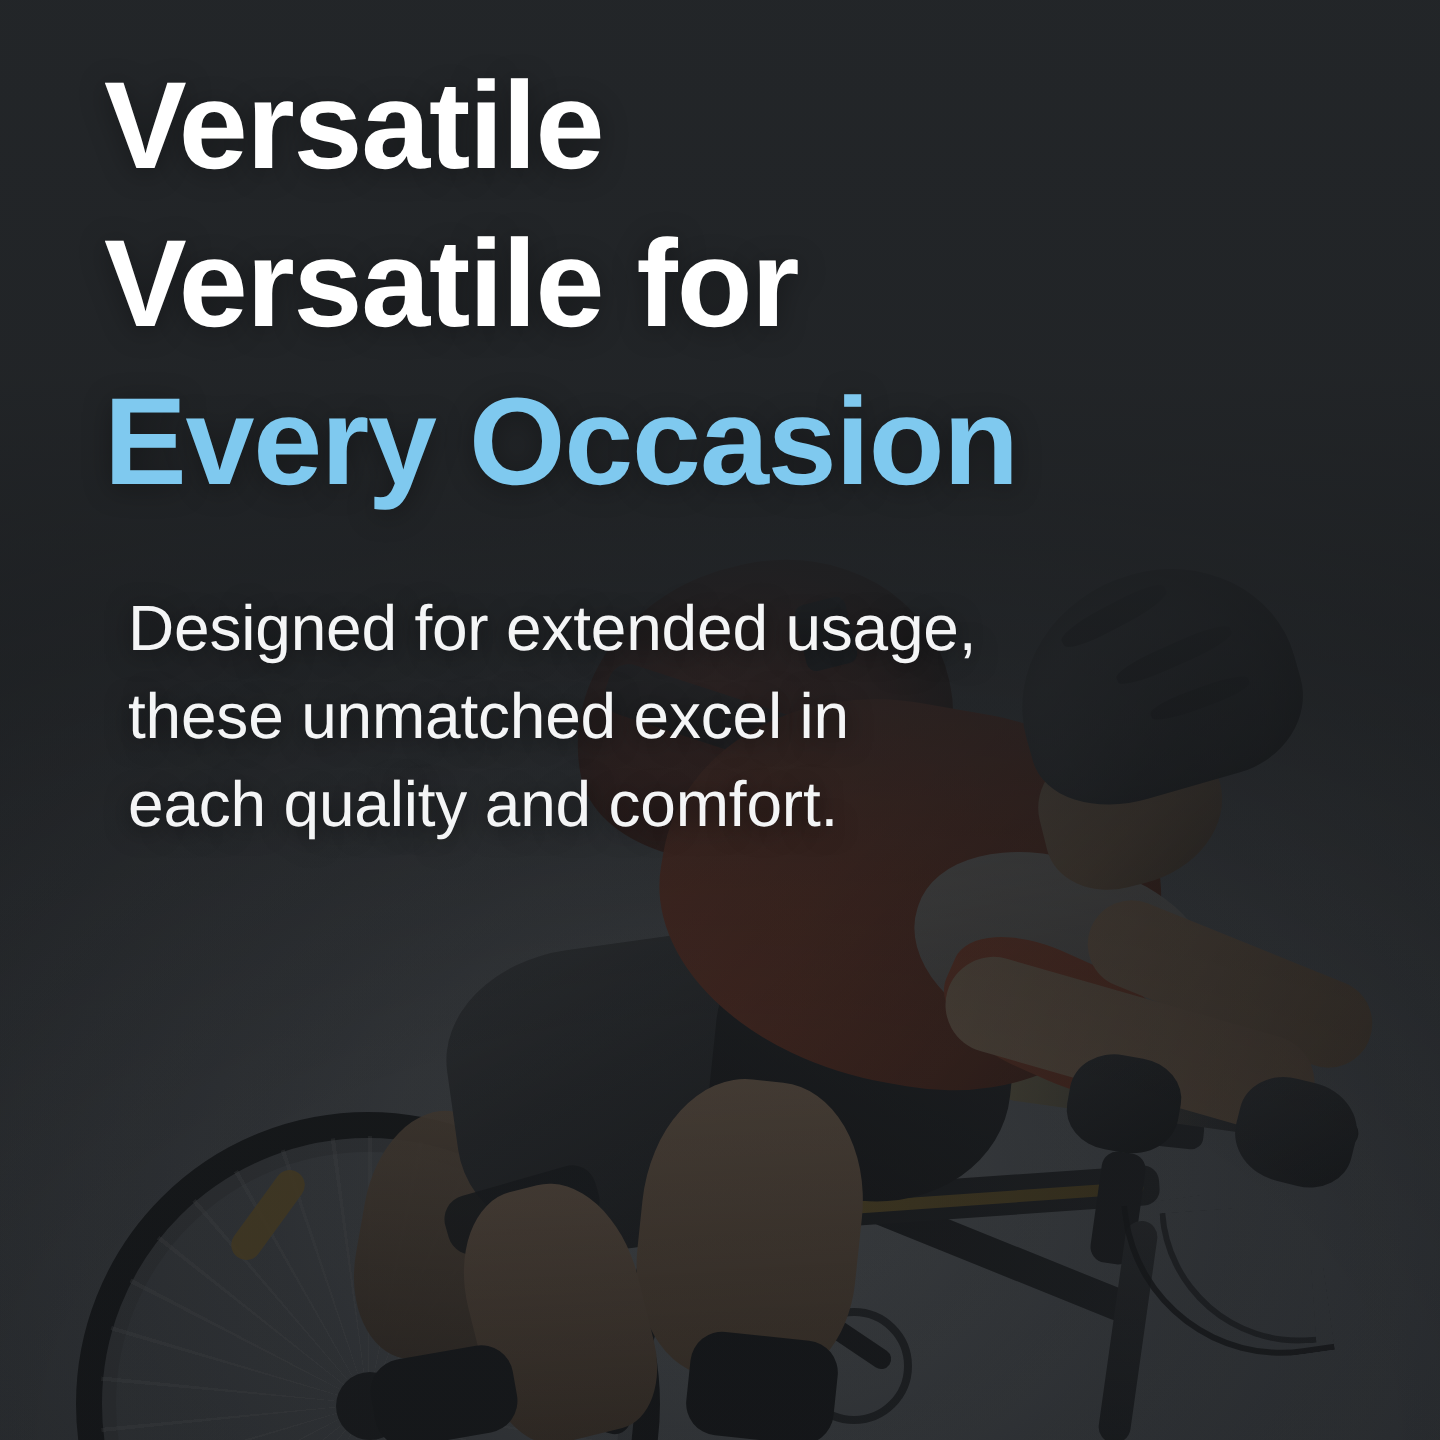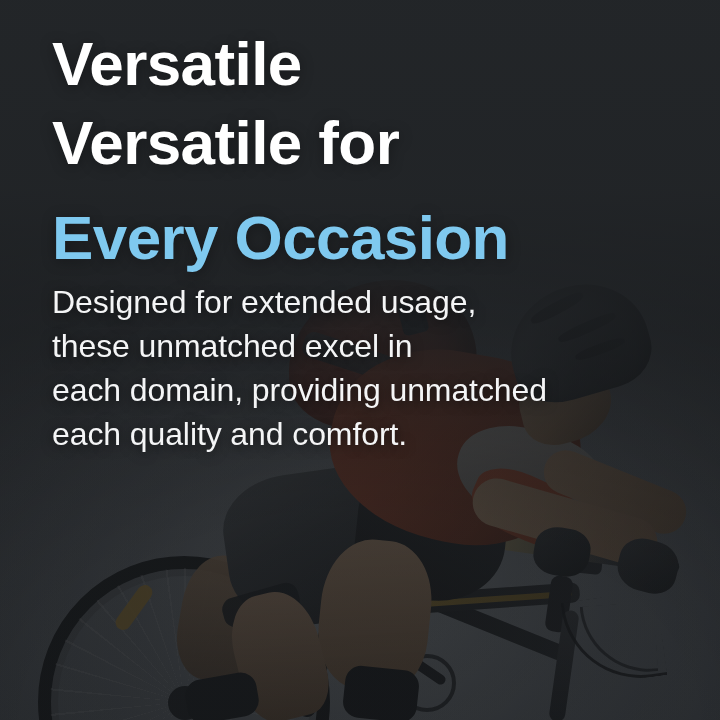--- a/index.html
+++ b/index.html
@@ -258,25 +258,25 @@
     position:absolute;left:52px;top:24px;
     margin:0;
     font-size:62px;
     line-height:79px;
     font-weight:700;
     letter-spacing:-0.6px;
     color:#ffffff;
     text-shadow:0 2px 14px rgba(0,0,0,.35);
   }
   .headline .ln{display:block;white-space:nowrap;}
-  .headline .accent{color:#7fc9ef;margin-top:16px;}
+  .headline .accent{color:#7fc9ef;}
 
   .subcopy{
     position:absolute;left:52px;top:280px;
-    margin:0;
+    margin:12px;
     font-size:32px;
     line-height:44px;
     font-weight:400;
     letter-spacing:-0.1px;
     color:#f4f5f6;
     text-shadow:0 2px 12px rgba(0,0,0,.55);
   }
   .subcopy .ln{display:block;white-space:nowrap;}
 </style>
 </head>
@@ -341,18 +341,17 @@
   <div class="content">
     <h1 class="headline">
       <span class="ln">Versatile</span>
       <span class="ln">Versatile for</span>
       <span class="ln accent">Every Occasion</span>
     </h1>
 
     <p class="subcopy">
       <span class="ln">Designed for extended usage,</span>
       <span class="ln">these unmatched excel in</span>
-      <span class="ln">each domain, providing unmatched</span>
       <span class="ln">each quality and comfort.</span>
     </p>
   </div>
 
 </div>
 
 </body></html>

